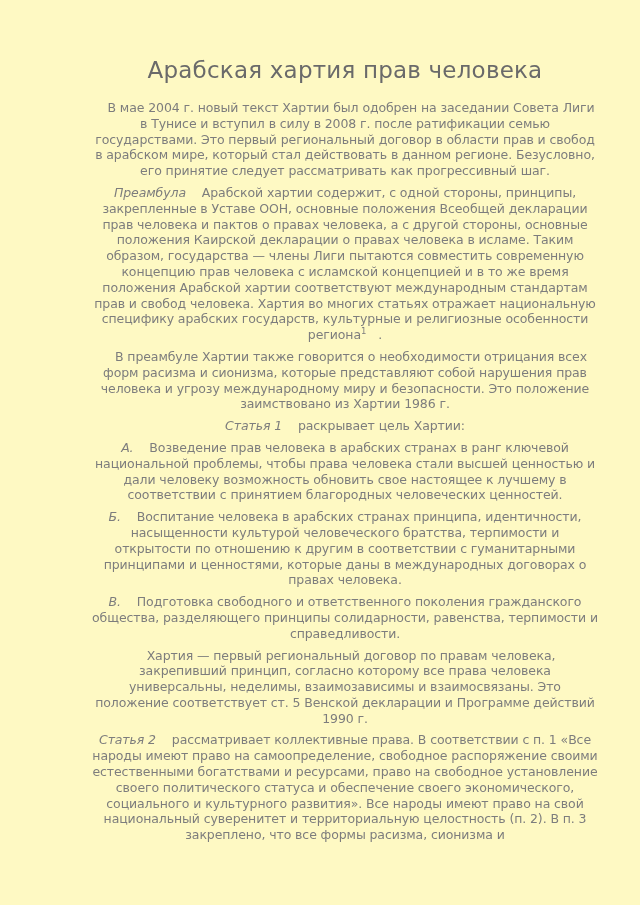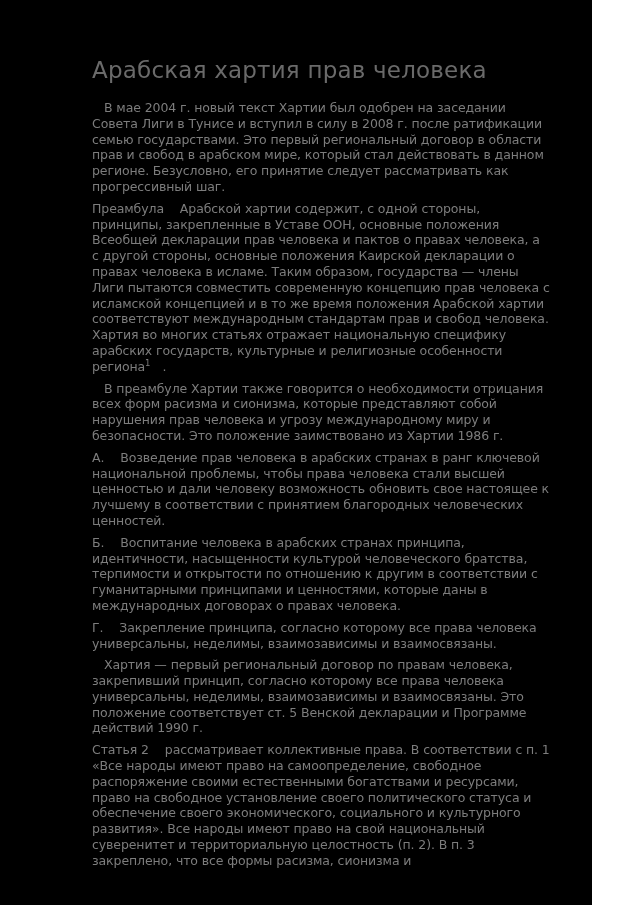--- a/index.html
+++ b/index.html
@@ -2,61 +2,63 @@
 <html lang="ru"><head>
 <meta charset="utf-8">
 <style>
   html, body {
     margin: 0;
     padding: 0;
     background: #ffffff;
   }
   .page {
     position: relative;
-    width: 592px;
+    width: 640px;
     height: 905px;
-    background: #000000;
+    background: #fef9c3;
     overflow: hidden;
     box-sizing: border-box;
     padding: 57px 42px 0 92px;
     font-family: "DejaVu Sans", "Liberation Sans", sans-serif;
+    text-align: center;
   }
   .doc-title {
     font-family: "DejaVu Sans", "Liberation Sans", sans-serif;
     font-size: 23px;
     font-weight: 400;
     line-height: 27px;
     letter-spacing: 0.2px;
     color: #6a6a6a;
     margin: 0 0 16px 0;
   }
   .article-body p {
     font-size: 12.5px;
     line-height: 15.8px;
     letter-spacing: -0.1px;
     color: #7d7d7d;
     margin: 0 0 6px 0;
     max-width: 506px;
   }
   .seg-normal { font-style: normal; margin-left: 12px; }
-  .seg-italic { }
+  .seg-italic { font-style: italic; }
   sup.seg-sup {
     font-size: 8.5px;
     line-height: 0;
     vertical-align: super;
   }
 </style>
 </head>
 <body>
 
 <div class="page">
   <h1 class="doc-title">Арабская хартия прав человека</h1>
   <div class="article-body">
       <p><span class="seg-normal">В мае 2004 г. новый текст Хартии был одобрен на заседании Совета Лиги в Тунисе и вступил в силу в 2008 г. после ратификации семью государствами. Это первый региональный договор в области прав и свобод в арабском мире, который стал действовать в данном регионе. Безусловно, его принятие следует рассматривать как прогрессивный шаг.</span></p>
       <p><span class="seg-italic">Преамбула</span><span class="seg-normal"> Арабской хартии содержит, с одной стороны, принципы, закрепленные в Уставе ООН, основные положения Всеобщей декларации прав человека и пактов о правах человека, а с другой стороны, основные положения Каирской декларации о правах человека в исламе. Таким образом, государства — члены Лиги пытаются совместить современную концепцию прав человека с исламской концепцией и в то же время положения Арабской хартии соответствуют международным стандартам прав и свобод человека. Хартия во многих статьях отражает национальную специфику арабских государств, культурные и религиозные особенности региона</span><sup class="seg-sup">1</sup><span class="seg-normal">.</span></p>
       <p><span class="seg-normal">В преамбуле Хартии также говорится о необходимости отрицания всех форм расизма и сионизма, которые представляют собой нарушения прав человека и угрозу международному миру и безопасности. Это положение заимствовано из Хартии 1986 г.</span></p>
+      <p><span class="seg-italic">Статья 1</span><span class="seg-normal"> раскрывает цель Хартии:</span></p>
       <p><span class="seg-italic">А.</span><span class="seg-normal"> Возведение прав человека в арабских странах в ранг ключевой национальной проблемы, чтобы права человека стали высшей ценностью и дали человеку возможность обновить свое настоящее к лучшему в соответствии с принятием благородных человеческих ценностей.</span></p>
       <p><span class="seg-italic">Б.</span><span class="seg-normal"> Воспитание человека в арабских странах принципа, идентичности, насыщенности культурой человеческого братства, терпимости и открытости по отношению к другим в соответствии с гуманитарными принципами и ценностями, которые даны в международных договорах о правах человека.</span></p>
-      <p><span class="seg-italic">Г.</span><span class="seg-normal"> Закрепление принципа, согласно которому все права человека универсальны, неделимы, взаимозависимы и взаимосвязаны.</span></p>
+      <p><span class="seg-italic">В.</span><span class="seg-normal"> Подготовка свободного и ответственного поколения гражданского общества, разделяющего принципы солидарности, равенства, терпимости и справедливости.</span></p>
       <p><span class="seg-normal">Хартия — первый региональный договор по правам человека, закрепивший принцип, согласно которому все права человека универсальны, неделимы, взаимозависимы и взаимосвязаны. Это положение соответствует ст. 5 Венской декларации и Программе действий 1990 г.</span></p>
       <p><span class="seg-italic">Статья 2</span><span class="seg-normal"> рассматривает коллективные права. В соответствии с п. 1 «Все народы имеют право на самоопределение, свободное распоряжение своими естественными богатствами и ресурсами, право на свободное установление своего политического статуса и обеспечение своего экономического, социального и культурного развития». Все народы имеют право на свой национальный суверенитет и территориальную целостность (п. 2). В п. 3 закреплено, что все формы расизма, сионизма и</span></p>
     </div>
 </div>
 
 </body></html>

